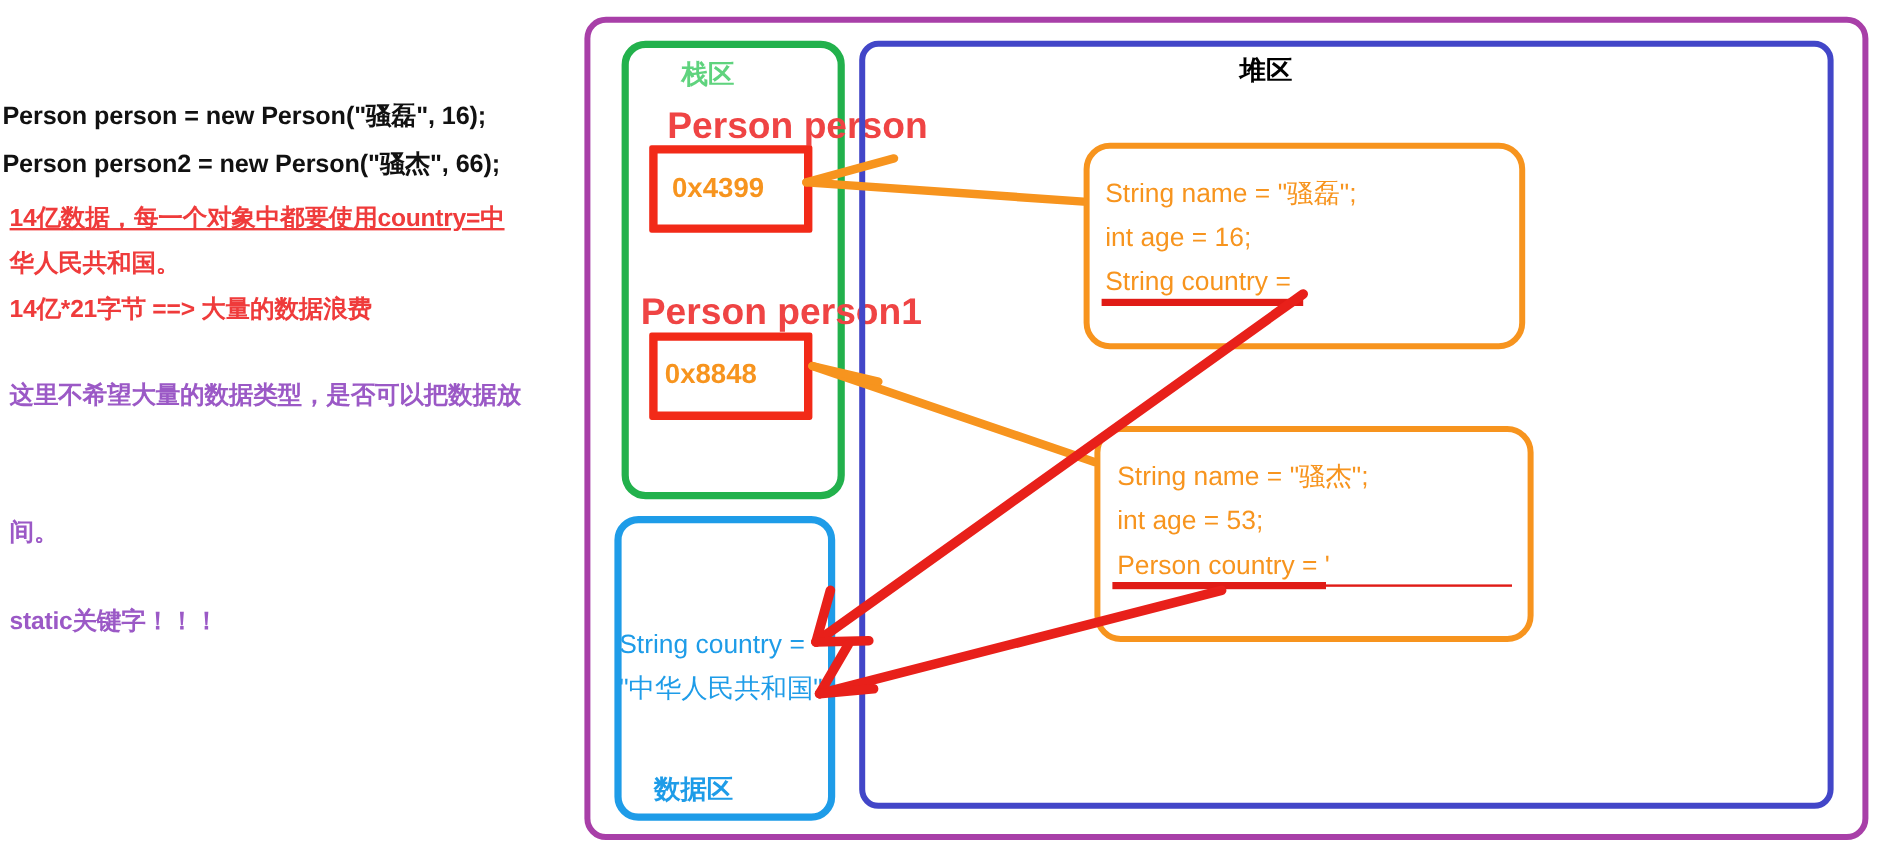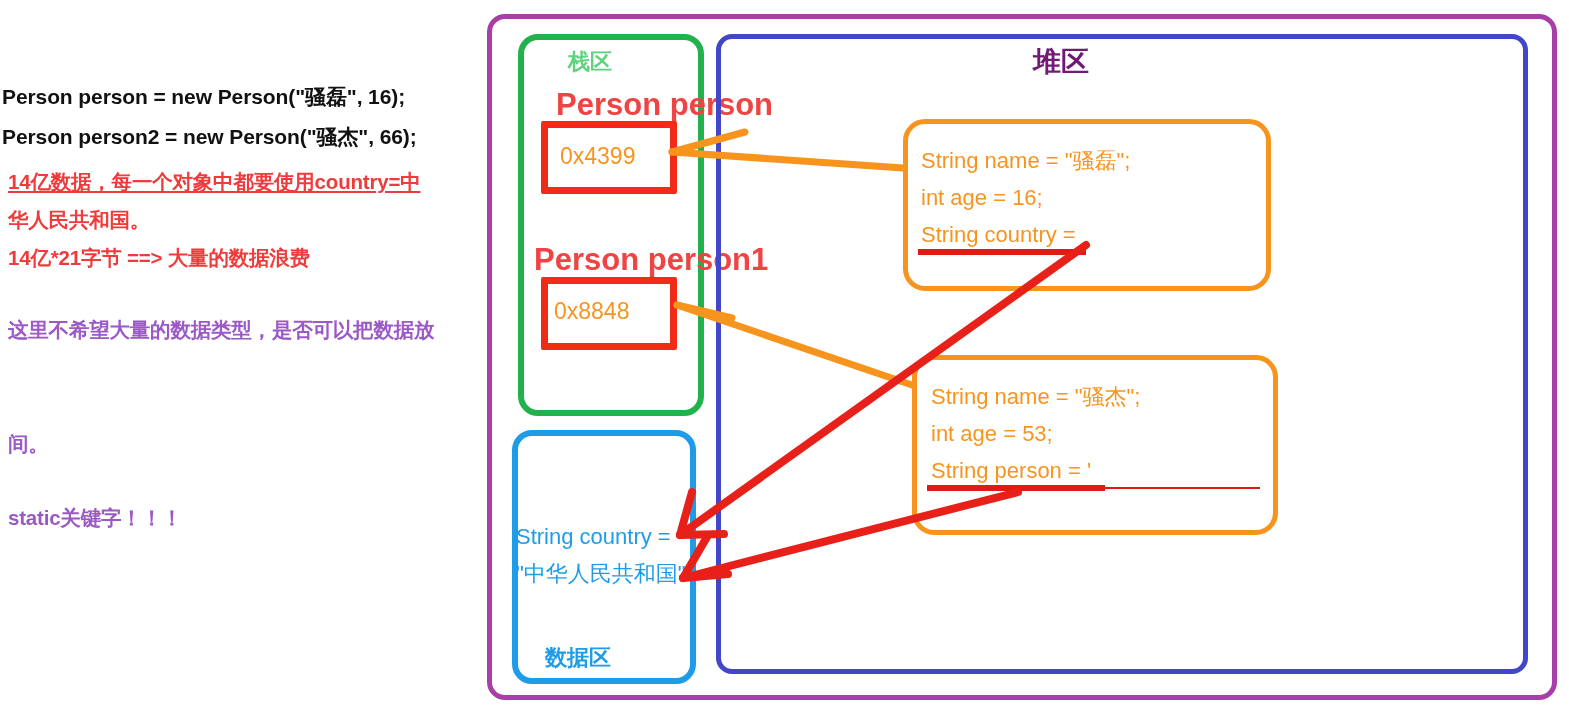--- a/index.html
+++ b/index.html
@@ -104,43 +104,43 @@
     white-space: pre;
     line-height: 1.0;
   }
   .lbl-stack {
     color: #5fd37e;
     font-size: 22px;
     font-weight: 600;
     left: 568px; top: 51px;
   }
   .lbl-heap {
-    color: #701a75;
-    font-size: 28px;
+    color: #000000;
+    font-size: 22px;
     font-weight: 600;
     left: 1033px; top: 48px;
   }
   .lbl-data {
     color: #1e9ce8;
     font-size: 22px;
     font-weight: 600;
     left: 545px; top: 647px;
   }
   .var-label {
     color: #ef4444;
     font-size: 31px;
     font-weight: 600;
   }
   .var1 { left: 556px; top: 89px; }
   .var2 { left: 534px; top: 244px; }
 
   .addr {
     color: #f7941e;
     font-size: 23px;
-    font-weight: 400;
+    font-weight: 700;
   }
   .addr1 { left: 560px; top: 145px; }
   .addr2 { left: 554px; top: 300px; }
 
   .obj-text {
     color: #f7941e;
     font-size: 22px;
     font-weight: 500;
     white-space: pre;
     line-height: 1.0;
@@ -220,21 +220,21 @@
 
   <div class="box obj-box obj1"></div>
   <div class="label obj-text o1l1">String name = "骚磊";</div>
   <div class="label obj-text o1l2">int age = 16;</div>
   <div class="label obj-text o1l3">String country =</div>
   <div class="uline ul1"></div>
 
   <div class="box obj-box obj2"></div>
   <div class="label obj-text o2l1">String name = "骚杰";</div>
   <div class="label obj-text o2l2">int age = 53;</div>
-  <div class="label obj-text o2l3">String person = '</div>
+  <div class="label obj-text o2l3">Person country = '</div>
   <div class="uline ul2"></div>
   <div class="uline ul2b"></div>
 
   <svg id="arrows" viewBox="0 0 1569 714">
 
     <g>
       <path d="M 672 152 L 903 168" stroke="#f7941e" stroke-width="7" stroke-linecap="round" fill="none"></path>
       <path d="M 672 152 L 745 132" stroke="#f7941e" stroke-width="7" stroke-linecap="round" fill="none"></path>
     </g>
 

